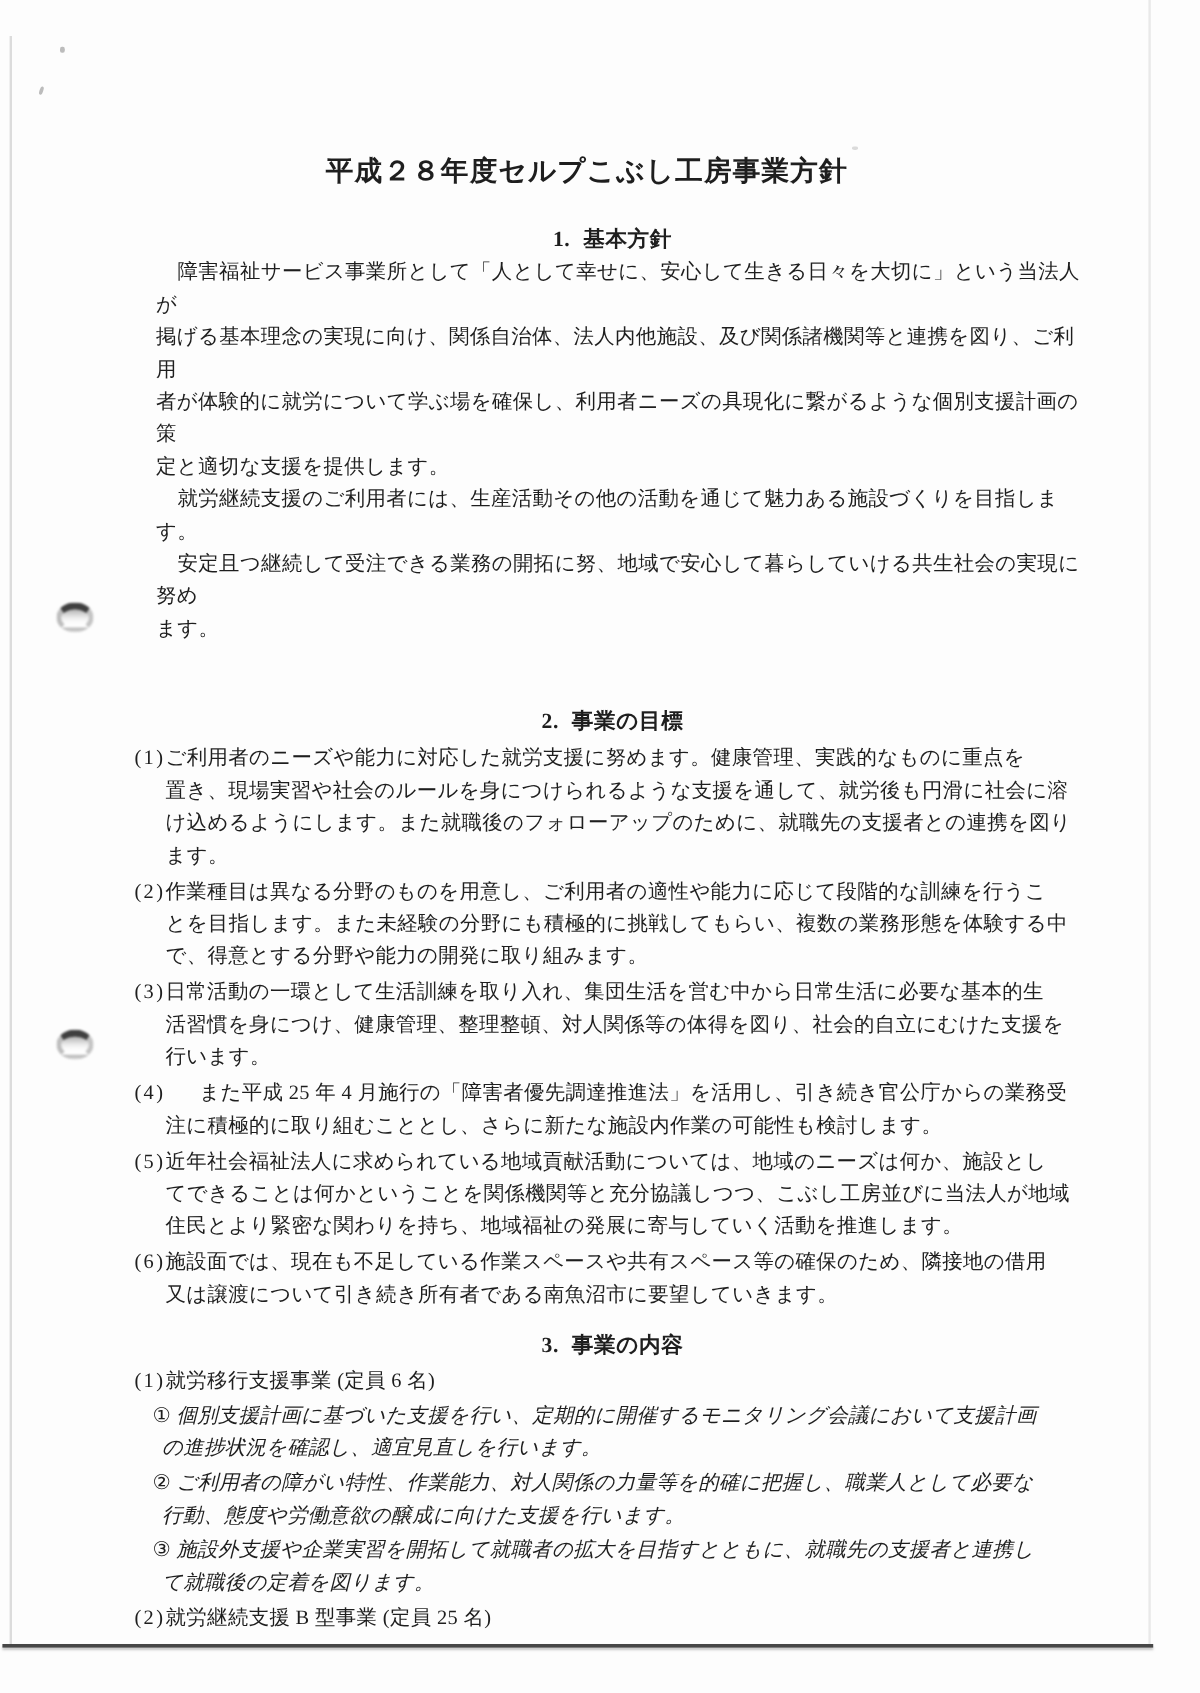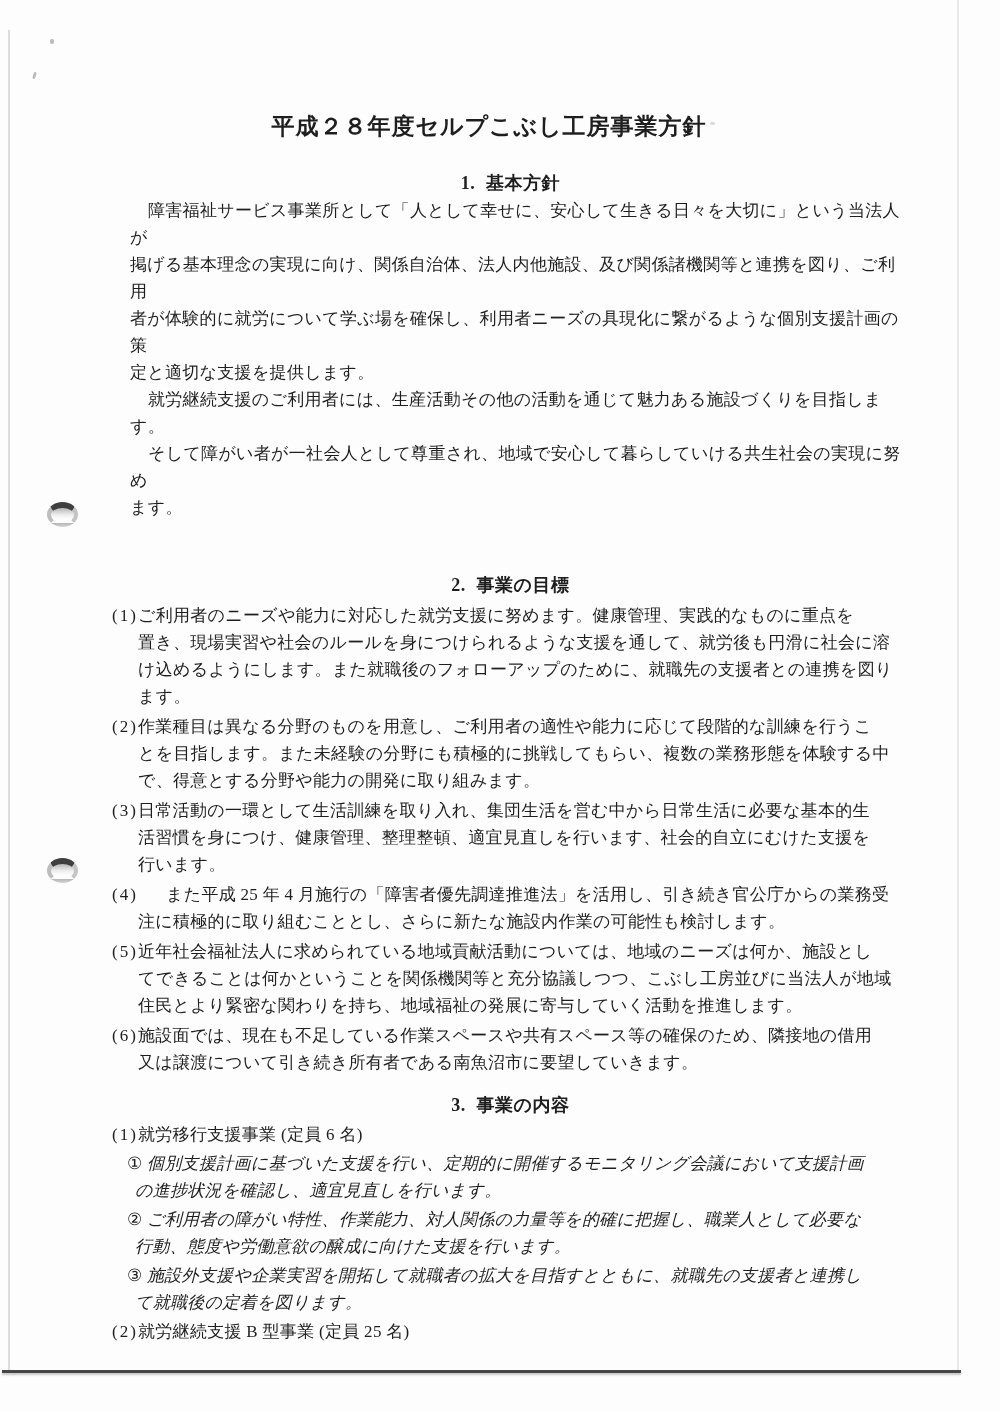--- a/index.html
+++ b/index.html
@@ -20,21 +20,21 @@
     border-bottom:4px solid rgba(255,255,255,0);
     background:linear-gradient(180deg,#b5b5b5 0%,#ededed 45%,#fdfdfd 72%);
     filter:blur(.7px);}
   .hole-1{top:502px;}
   .hole-2{top:858px;}
   .speck{position:absolute;background:#9a9a9a;border-radius:40%;opacity:.65;}
   .s1{left:50px;top:39px;width:4px;height:5px;}
   .s2{left:33px;top:72px;width:3px;height:7px;transform:rotate(18deg);}
   .s3{left:710px;top:122px;width:5px;height:3px;opacity:.35;}
   
-  .content{position:absolute;left:98px;top:0;width:806px;font-size:17px;line-height:27px;letter-spacing:.3px;}
+  .content{position:absolute;left:98px;top:16px;width:806px;font-size:17px;line-height:27px;letter-spacing:.3px;}
   .title{margin:110px 24px 0 0;text-align:center;font-size:23px;line-height:34px;font-weight:700;letter-spacing:1px;}
   section{display:block;}
   .sec-1{margin-top:26px;}
   .sec-2{margin-top:51px;}
   .sec-3{margin-top:16px;}
   h2{margin:0 0 0 8px;font-size:18px;line-height:27px;font-weight:700;letter-spacing:.5px;text-align:center;}
   .sec-num{display:inline-block;width:36px;font-weight:700;}
   .jtext{white-space:pre-line;}
   .para{margin:0 0 0 32px;text-indent:18px;}
   .item{position:relative;margin:3px 0 0 14px;padding-left:26px;}
@@ -63,21 +63,21 @@
 
     <h1 class="title">平成２８年度セルプこぶし工房事業方針</h1>
 
     <section class="sec-1">
       <h2><span class="sec-num">1.</span><span>基本方針</span></h2>
       <p class="para jtext">障害福祉サービス事業所として「人として幸せに、安心して生きる日々を大切に」という当法人が
 掲げる基本理念の実現に向け、関係自治体、法人内他施設、及び関係諸機関等と連携を図り、ご利用
 者が体験的に就労について学ぶ場を確保し、利用者ニーズの具現化に繋がるような個別支援計画の策
 定と適切な支援を提供します。</p>
       <p class="para jtext">就労継続支援のご利用者には、生産活動その他の活動を通じて魅力ある施設づくりを目指します。</p>
-      <p class="para jtext">そして障がい者が一社会人として尊重され、地域で安心して暮らしていける共生社会の実現に努め
+      <p class="para jtext">安定且つ継続して受注できる業務の開拓に努、地域で安心して暮らしていける共生社会の実現に努め
 ます。</p>
     </section>
 
     <section class="sec-2">
       <h2><span class="sec-num">2.</span><span>事業の目標</span></h2>
 
       <div class="item">
         <span class="marker">(1)</span>
         <div class="jtext">ご利用者のニーズや能力に対応した就労支援に努めます。健康管理、実践的なものに重点を
 置き、現場実習や社会のルールを身につけられるような支援を通して、就労後も円滑に社会に溶
@@ -86,21 +86,21 @@
       </div>
       <div class="item">
         <span class="marker">(2)</span>
         <div class="jtext">作業種目は異なる分野のものを用意し、ご利用者の適性や能力に応じて段階的な訓練を行うこ
 とを目指します。また未経験の分野にも積極的に挑戦してもらい、複数の業務形態を体験する中
 で、得意とする分野や能力の開発に取り組みます。</div>
       </div>
       <div class="item">
         <span class="marker">(3)</span>
         <div class="jtext">日常活動の一環として生活訓練を取り入れ、集団生活を営む中から日常生活に必要な基本的生
-活習慣を身につけ、健康管理、整理整頓、適宜見直しを行います、社会的自立にむけた支援を
+活習慣を身につけ、健康管理、整理整頓、対人関係等の体得を図り、社会的自立にむけた支援を
 行います。</div>
       </div>
       <div class="item">
         <span class="marker">(4)</span>
         <div class="jtext extra">また平成 25 年 4 月施行の「障害者優先調達推進法」を活用し、引き続き官公庁からの業務受
 注に積極的に取り組むこととし、さらに新たな施設内作業の可能性も検討します。</div>
       </div>
       <div class="item">
         <span class="marker">(5)</span>
         <div class="jtext">近年社会福祉法人に求められている地域貢献活動については、地域のニーズは何か、施設とし

